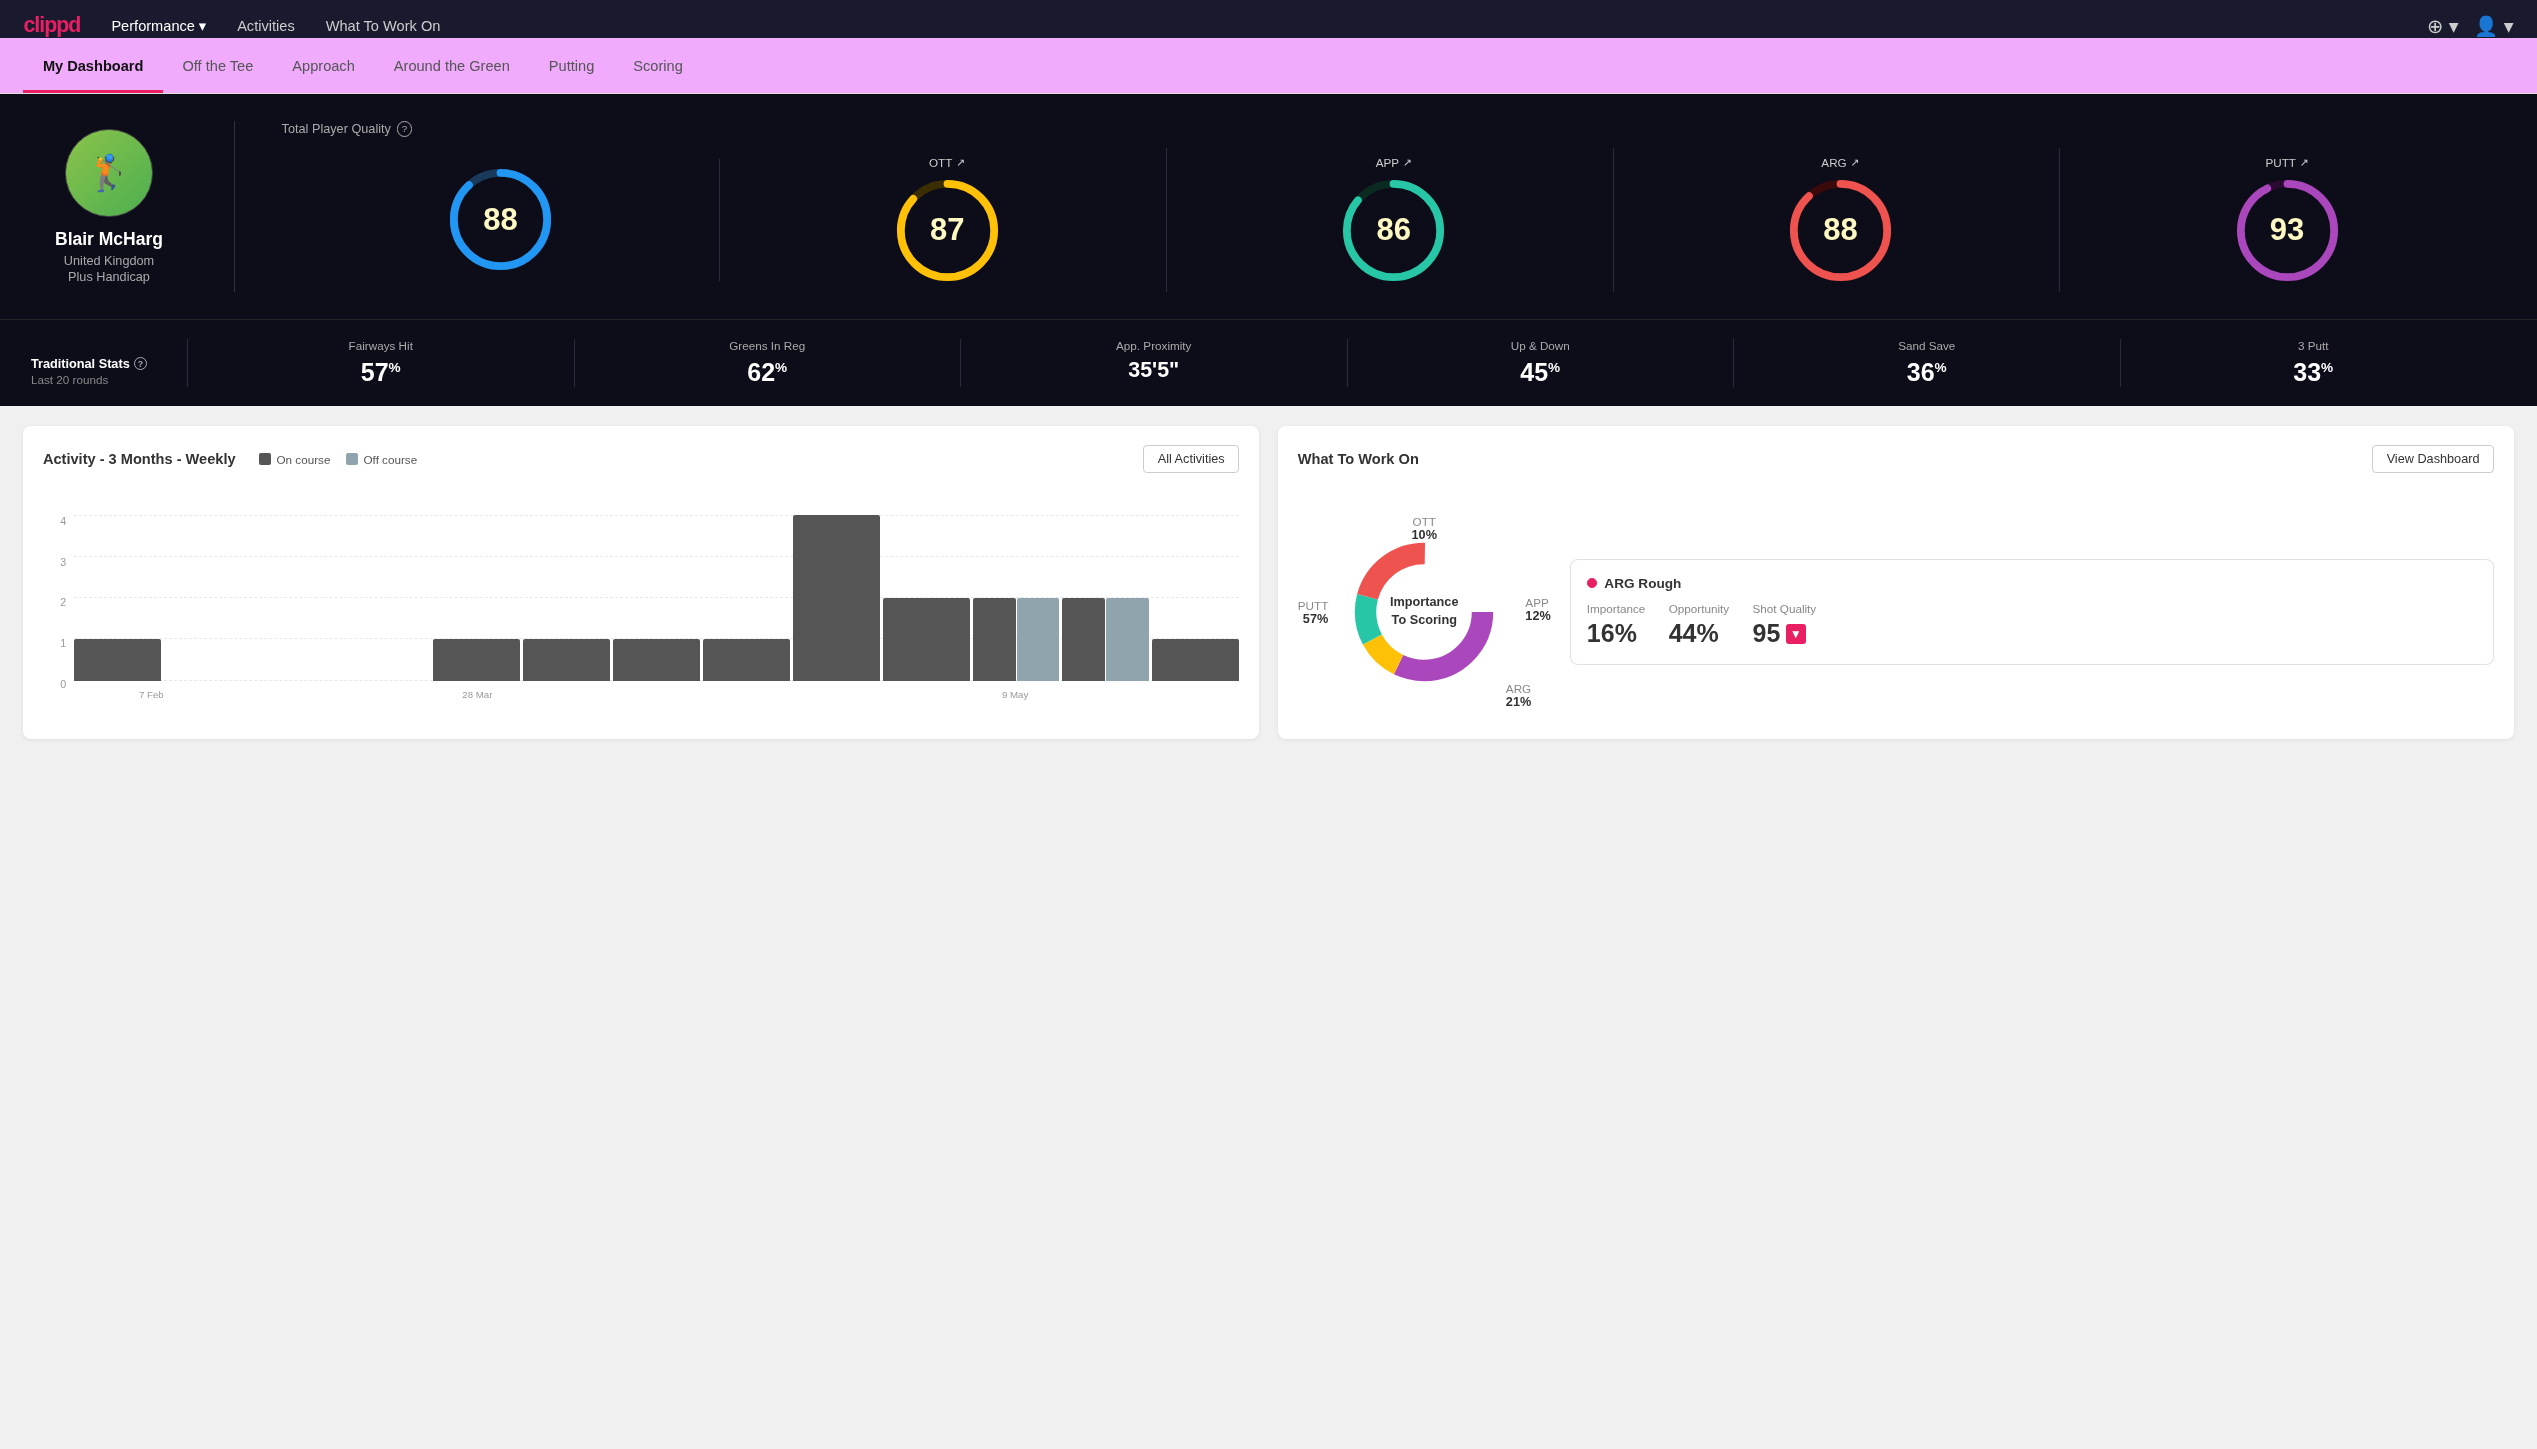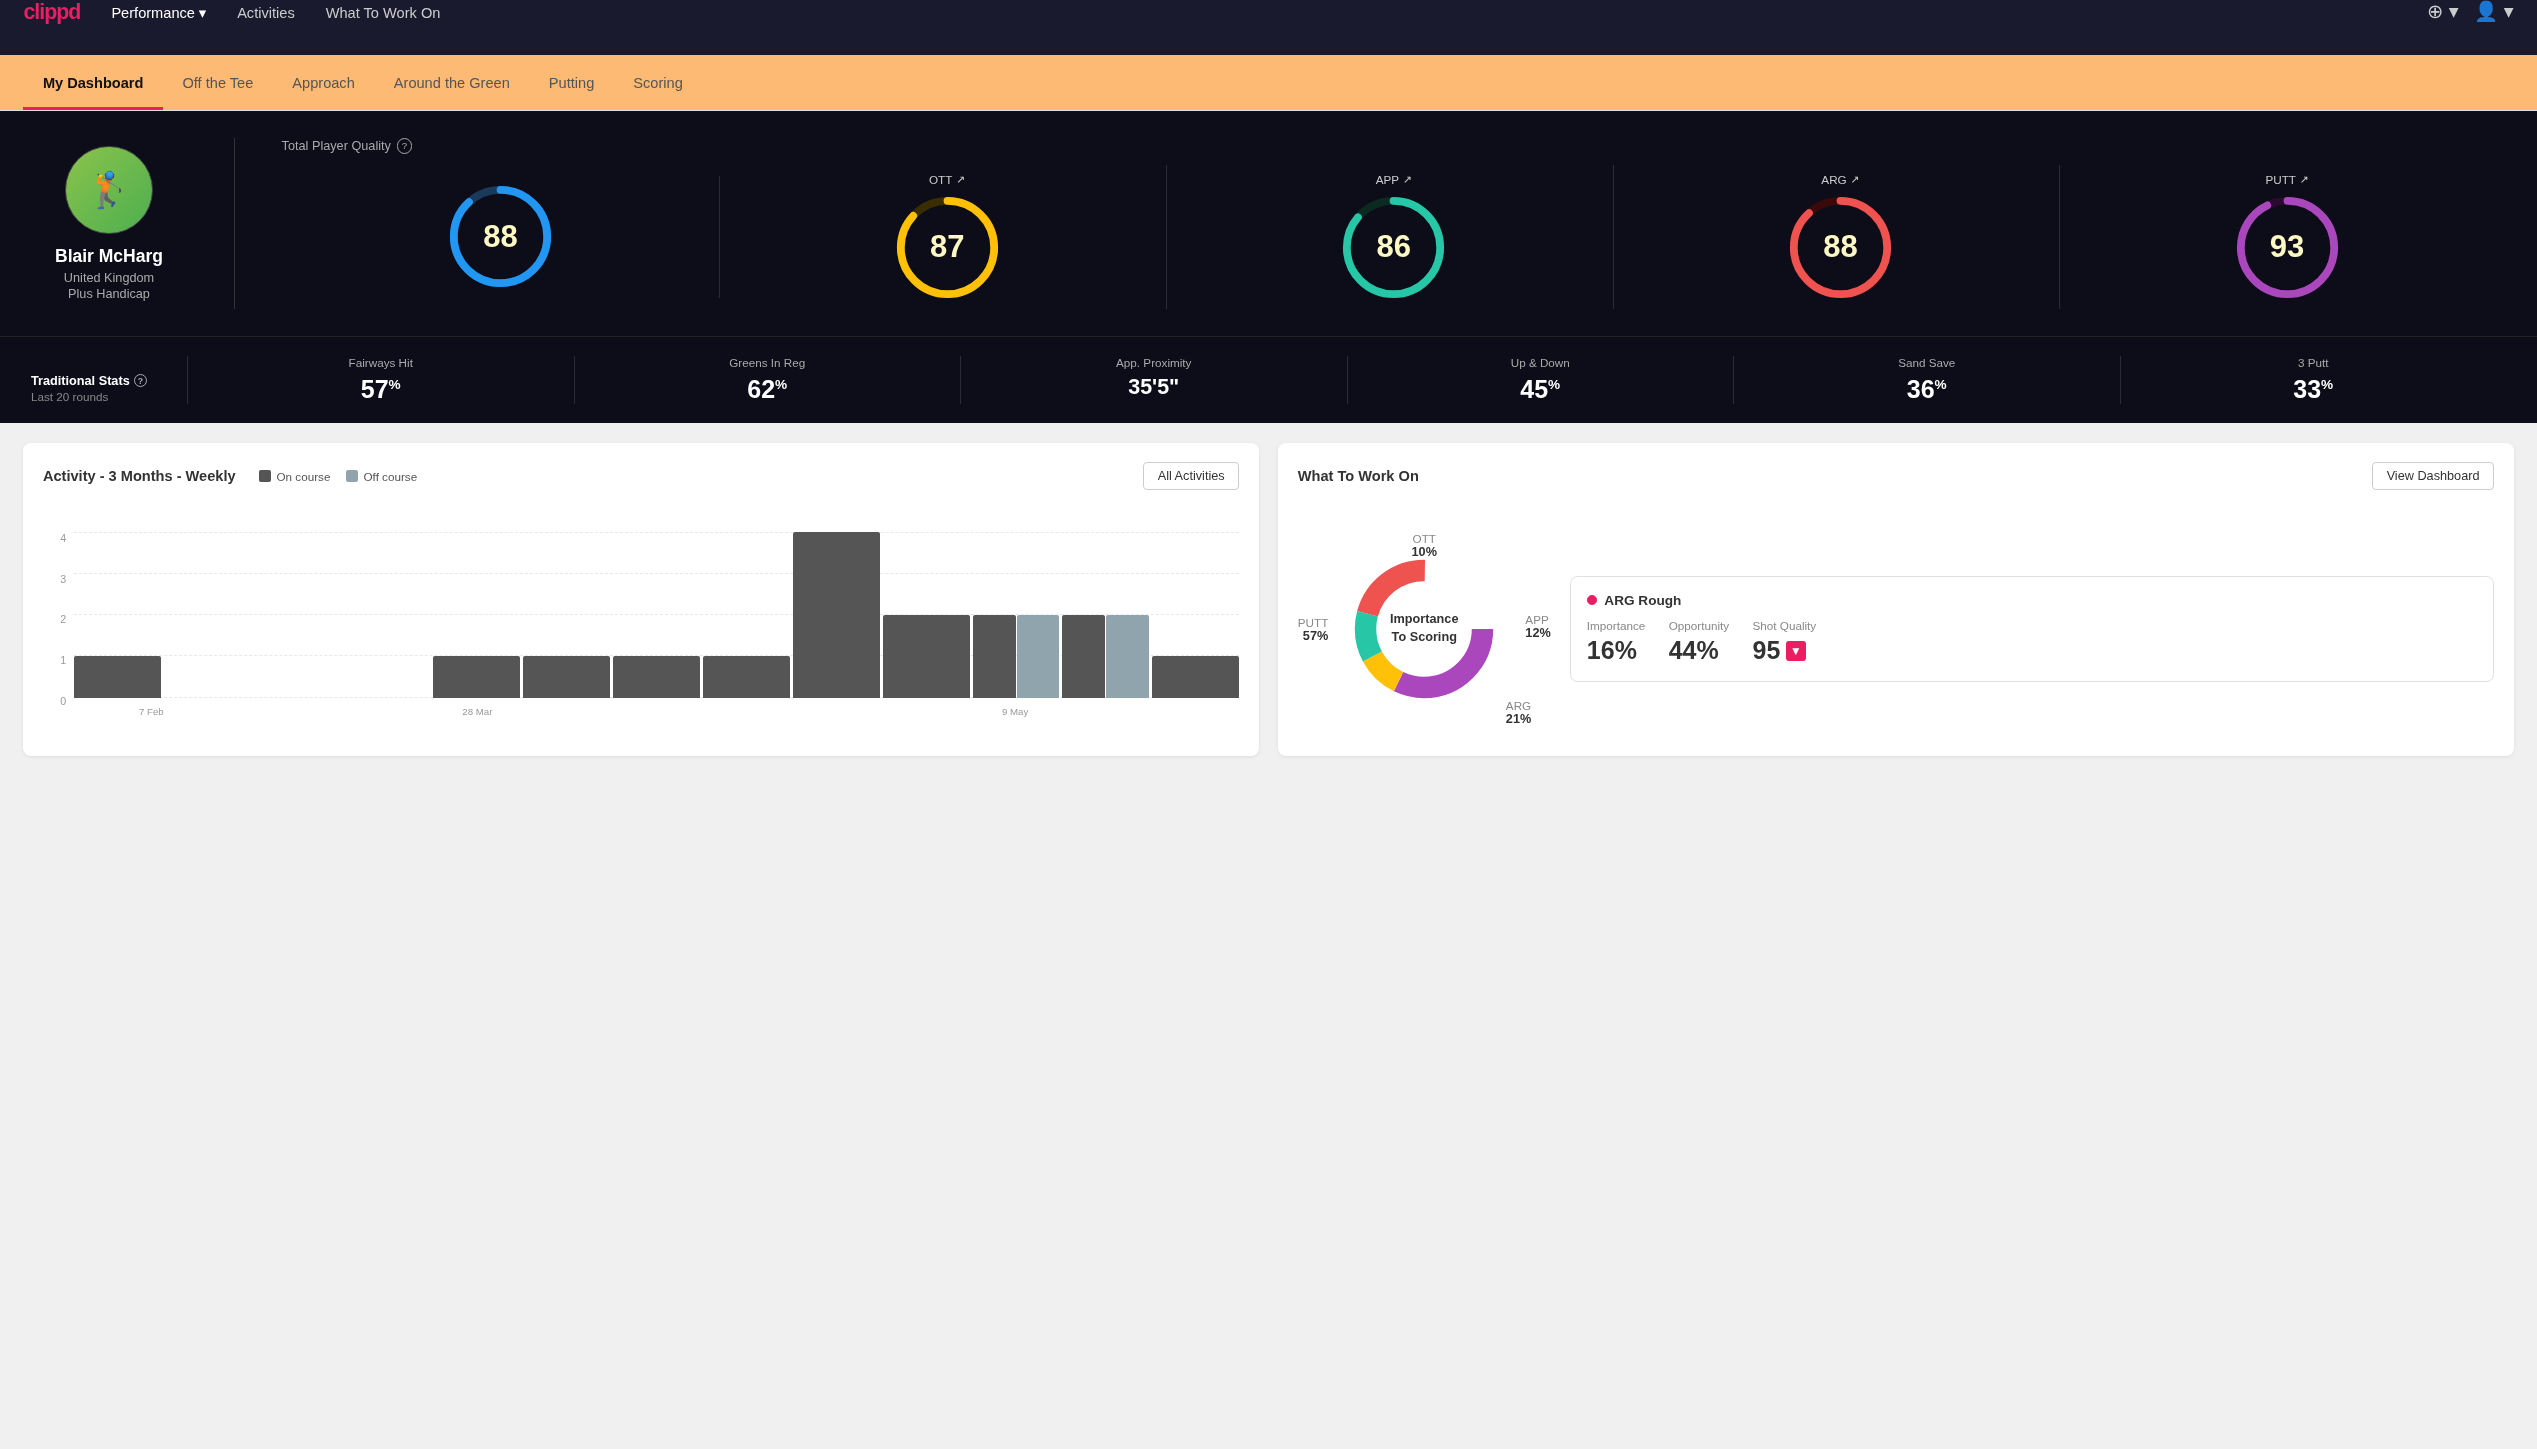--- a/index.html
+++ b/index.html
@@ -2,23 +2,23 @@
 <html><head>
   <meta charset="utf-8">
   <style>
     * { box-sizing: border-box; margin: 0; padding: 0; }
     body { font-family: -apple-system, BlinkMacSystemFont, 'Segoe UI', sans-serif; background: #f0f0f0; color: #fff; }
 
     
     .top-nav {
       background: #1a1a2e;
       display: flex;
-      align-items: flex-start;
+      align-items: flex-end;
       padding: 0 23.4px;
-      height: 55px;
+      height: 38px;
       justify-content: space-between;
     }
     .top-nav-left { display: flex; align-items: center; gap: 31px; }
     .logo { color: #e91e63; font-size: 21.4px; font-weight: 800; letter-spacing: -1px; }
     .nav-item {
       color: #ccc;
       font-size: 14.6px;
       cursor: pointer;
       display: flex;
       align-items: center;
@@ -30,21 +30,21 @@
       color: #ccc;
       font-size: 19.5px;
       cursor: pointer;
       display: flex;
       align-items: center;
       gap: 3.9px;
     }
 
     
     .tab-bar {
-      background: #fdba74;
+      background: #f0abfc;
       display: flex;
       align-items: flex-end;
       padding: 0 23.4px;
       border-bottom: 1px solid #e0e0e0;
     }
     .tab {
       color: #555;
       font-size: 14.6px;
       padding: 19.5px 19.5px;
       cursor: pointer;

